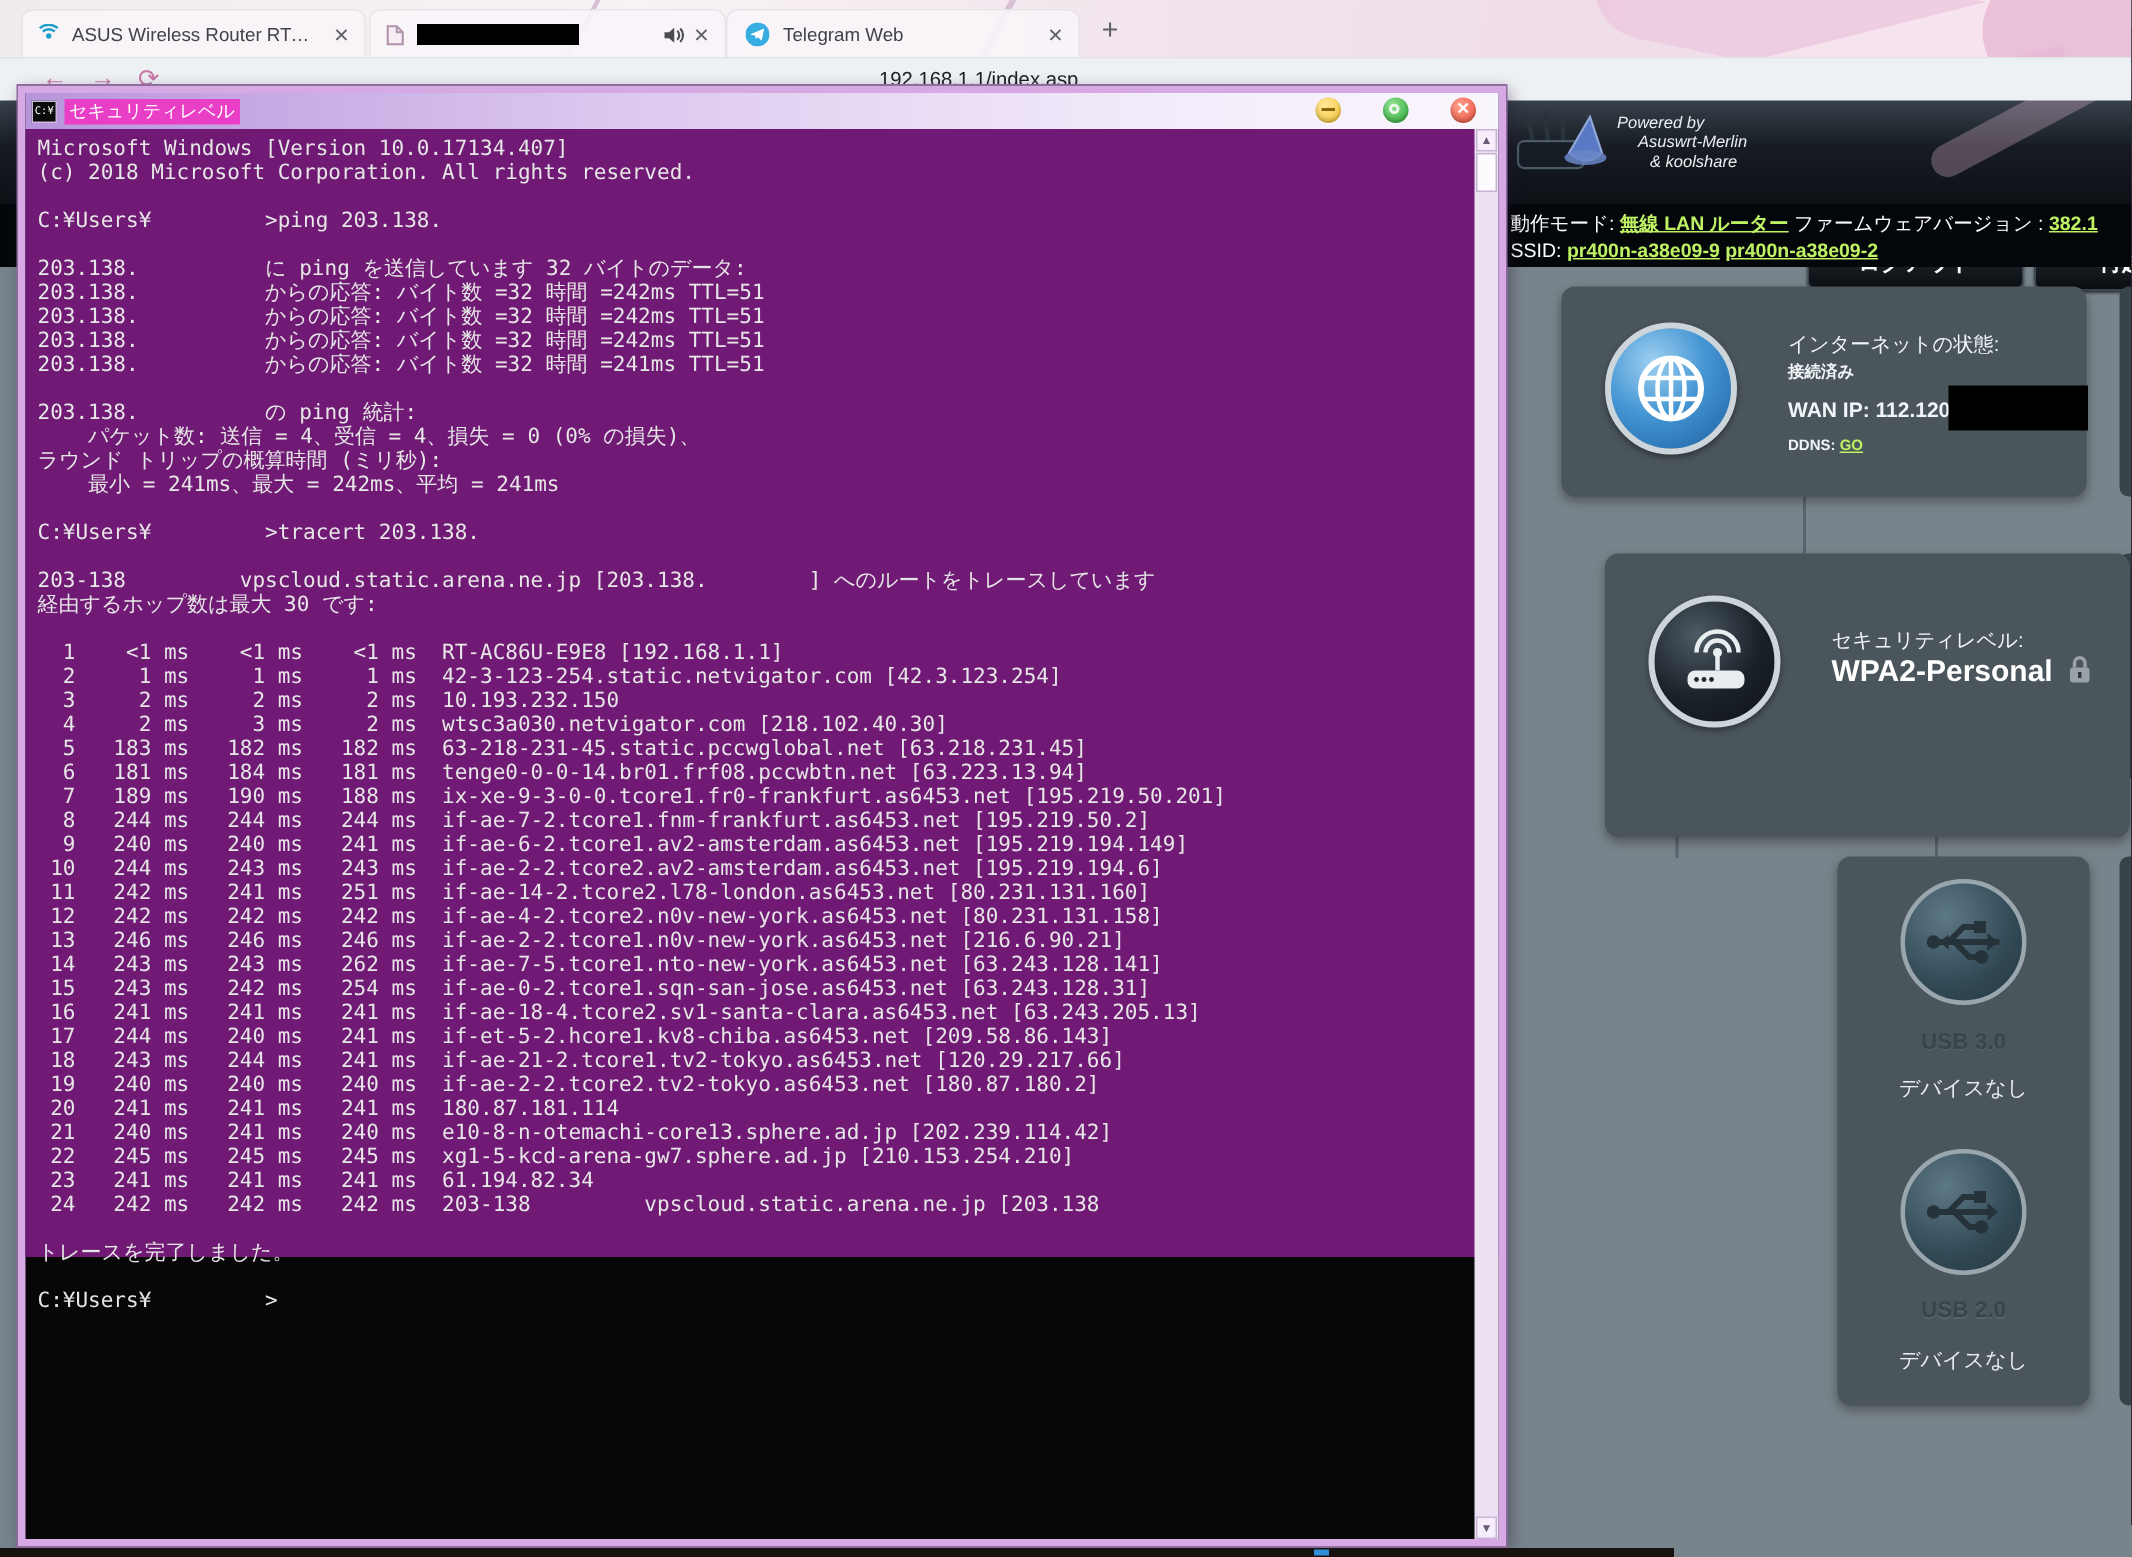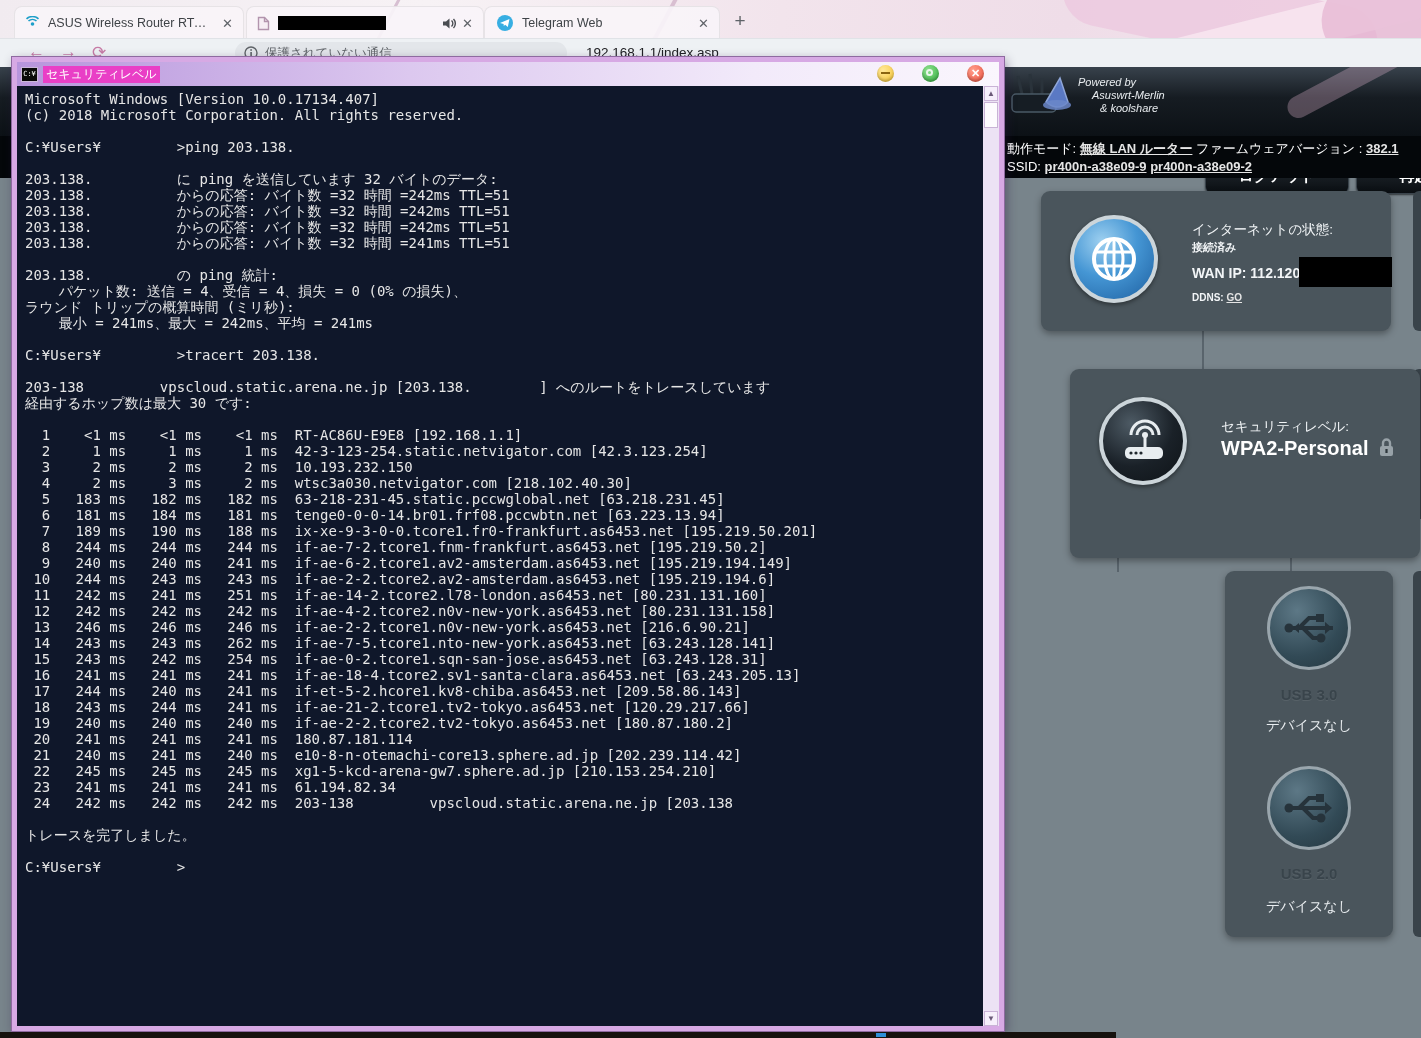--- a/index.html
+++ b/index.html
@@ -32,33 +32,33 @@
     color:#fff;font-family:"DejaVu Sans Mono",monospace;font-size:7px;line-height:12px;text-align:center;}
   #cmdtitletext{margin-left:5px;font-size:12px;color:#ffffff;background:#e93fc6;padding:0 3px;}
   .winbtn{position:absolute;top:3px;width:17px;height:17px;border-radius:50%;
     box-shadow:inset 0 -2px 3px rgba(0,0,0,0.25),0 1px 1px rgba(255,255,255,0.6);}
   #btn-min{right:105px;background:radial-gradient(circle at 35% 30%,#ffe89a,#f6c431);}
   #btn-min::after{content:"";position:absolute;left:4px;top:7px;width:9px;height:2px;background:#8a6410;}
   #btn-max{right:60px;background:radial-gradient(circle at 35% 30%,#8fe08f,#2eae3a);}
   #btn-max::after{content:"";position:absolute;left:4px;top:4px;width:7px;height:7px;border:2px solid #eaf6ea;border-radius:50%;box-sizing:border-box;}
   #btn-close{right:15px;background:radial-gradient(circle at 35% 30%,#ff9d8a,#ef5340);
     color:#fff;font-size:11px;font-weight:bold;text-align:center;line-height:16px;}
-  #cmdbody{position:absolute;left:0;top:24px;width:982px;height:940px;background:#0f172a;}
+  #cmdbody{position:absolute;left:0;top:24px;width:982px;height:752px;background:#701a75;}
   #term{position:absolute;left:8px;top:5px;width:956px;height:930px;overflow:hidden;
     font-family:"DejaVu Sans Mono",monospace;font-size:14px;line-height:16px;color:#e6e6e6;
     white-space:pre;margin:0;}
   #scrollb{position:absolute;right:0;top:0;width:16px;height:940px;background:#ece2f4;}
   .sbarrow{position:absolute;left:1px;width:14px;height:15px;background:#f6effب;background:#f6effb;
     border:1px solid #c9b3d6;box-sizing:border-box;color:#6b5a78;font-size:8px;text-align:center;line-height:13px;}
   #sbthumb{position:absolute;left:1px;top:16px;width:14px;height:26px;background:#fdfbfe;border:1px solid #c9b3d6;box-sizing:border-box;}
   
   #pgheader{left:0;top:66px;width:1421px;height:70px;
     background:linear-gradient(180deg,#39434d,#161c22 45%,#0c1116);}
   #pginfo{left:0;top:136px;width:1421px;height:42px;background:#04070a;color:#fff;font-size:13px;}
-  .ulink{font-weight:bold;text-decoration:underline;color:#e5e5e5;}
+  .ulink{font-weight:bold;text-decoration:underline;color:#bef264;}
   .hbtn{position:absolute;top:92px;height:34px;border-radius:7px;border:1px solid #3a444c;
     background:linear-gradient(180deg,#262e35,#0a0e12);color:#fff;font-size:15px;font-weight:bold;
     text-align:center;line-height:34px;box-shadow:0 1px 2px rgba(0,0,0,0.6);}
   .brand{color:#e9edf0;font-style:italic;font-size:11px;line-height:13px;}
   .card{position:absolute;background:#4a555c;border-radius:9px;box-shadow:0 3px 7px rgba(0,0,0,0.35);margin-left:12px;}
   .conn{position:absolute;background:#59646c;}
   .bigcirc{position:absolute;border-radius:50%;box-sizing:border-box;}
   .circ-ring{border:4px solid #ccd5da;box-shadow:0 2px 4px rgba(0,0,0,0.4);}
   .circ-blue{background:radial-gradient(circle at 35% 28%,#9ed0f0,#4596d4 45%,#1d5fa0);}
   .circ-dark{background:radial-gradient(circle at 35% 28%,#4d5a64,#1a2128 55%,#0e1317);}
@@ -242,28 +242,20 @@
       <span class="close">✕</span>
     </div>
 
     <div class="abs ctr" style="left:728px;top:9px;width:24px;height:24px;font-size:19px;color:#5f6368;">+</div>
   </div>
 
   <div class="abs" id="addrbar">
     <span class="navgl" style="left:28px;">←</span>
     <span class="navgl" style="left:60px;">→</span>
     <span class="navgl" style="left:92px;">⟳</span>
-    <div id="chip">
-      <svg style="margin-left:9px;flex:none;" width="14" height="14" viewBox="0 0 14 14">
-        <circle cx="7" cy="7" r="6" fill="none" stroke="#5f6368" stroke-width="1.4"></circle>
-        <rect x="6.3" y="6" width="1.6" height="4.4" fill="#5f6368"></rect>
-        <rect x="6.3" y="3.2" width="1.6" height="1.6" fill="#5f6368"></rect>
-      </svg>
-      <span style="margin-left:7px;">保護されていない通信</span>
-    </div>
     <span id="urltext">192.168.1.1/index.asp</span>
   </div>
 
   <div class="abs" id="cmdwin">
     <div id="cmdtitle">
       <div id="cmdicon">C:¥</div>
       <span id="cmdtitletext">セキュリティレベル</span>
       <div class="winbtn" id="btn-min"></div>
       <div class="winbtn" id="btn-max"></div>
       <div class="winbtn" id="btn-close">✕</div>

